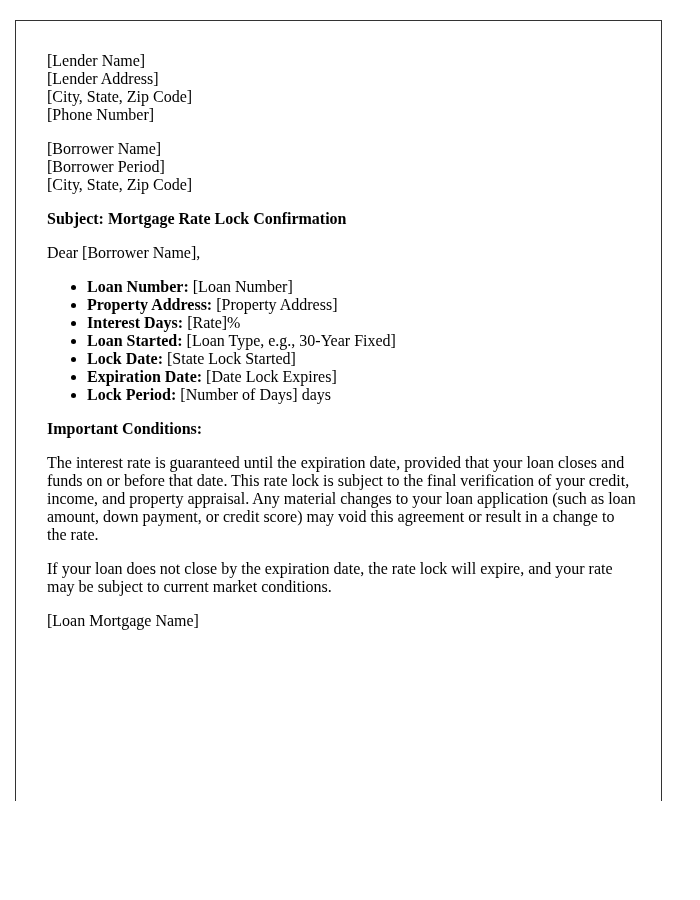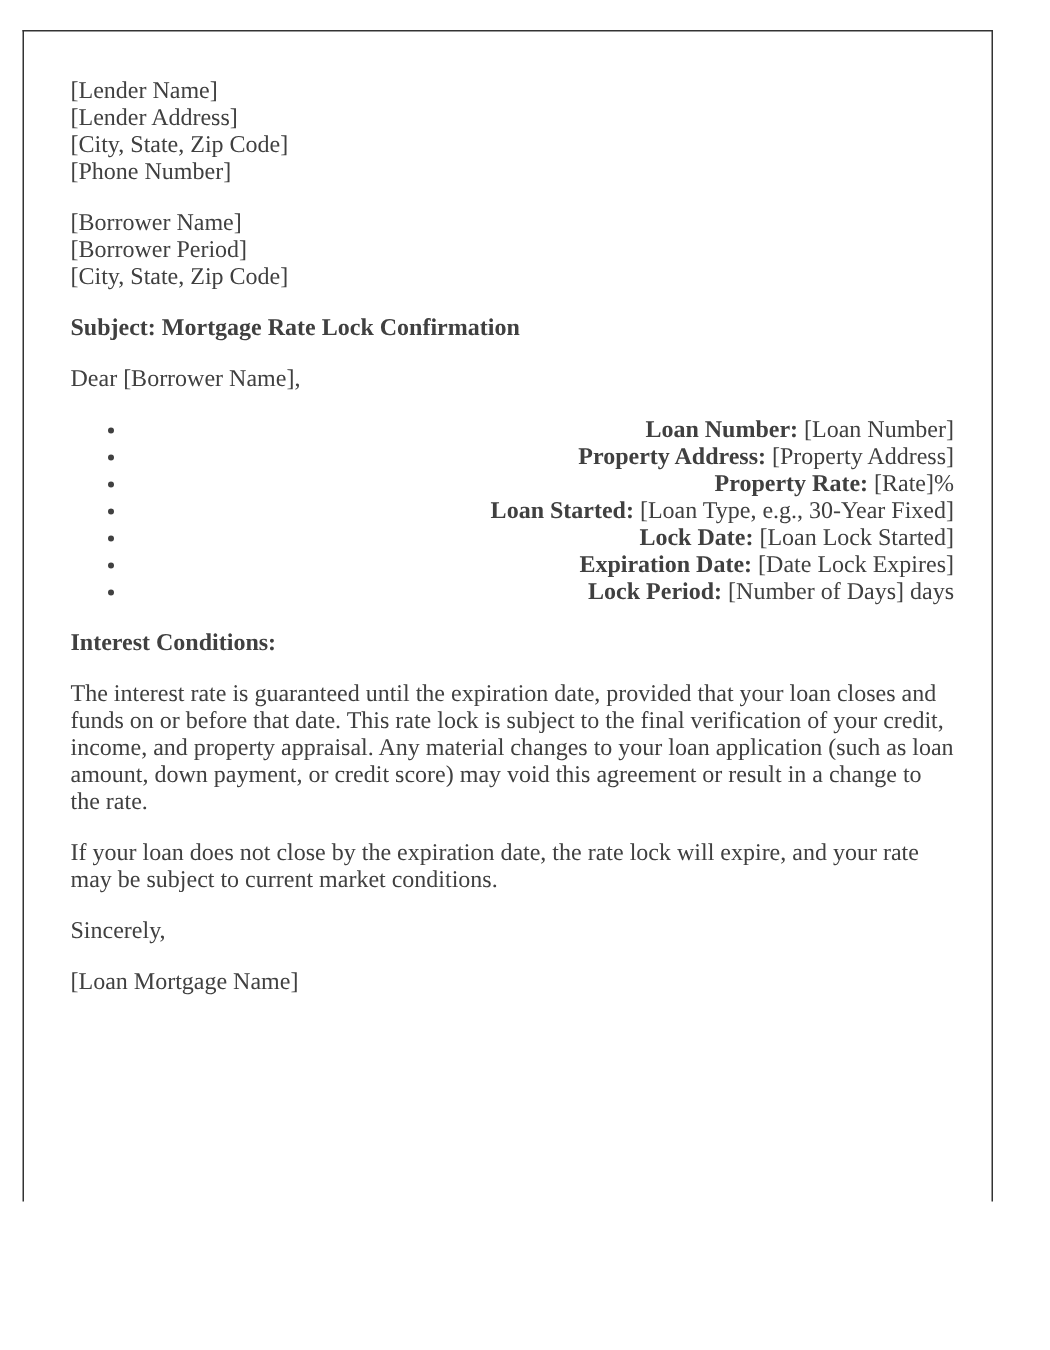--- a/index.html
+++ b/index.html
@@ -29,34 +29,33 @@
     overflow: hidden;
     background: #ffffff;
   }
   .letter p {
     margin: 16px 0;
   }
   .letter ul {
     margin: 16px 0;
     padding-left: 40px;
     list-style-type: disc;
-    text-align: right;
   }
   .letter li {
     margin: 0;
     line-height: 18px;
   }
   .bold {
     font-weight: bold;
   }
 </style>
 </head>
 <body>
 
-<div class="letter" style="border-color: rgb(51, 51, 51); background: rgb(255, 255, 255); color: #404040;">
+<div class="letter" style="border-color: rgb(51, 51, 51); background: rgb(255, 255, 255); color: #000000;">
 
   <p>
     <span>[Lender Name]</span><br>
     <span>[Lender Address]</span><br>
     <span>[City, State, Zip Code]</span><br>
     <span>[Phone Number]</span>
   </p>
 
 
   <p>
@@ -66,31 +65,30 @@
   </p>
 
   <p class="bold">Subject: Mortgage Rate Lock Confirmation</p>
 
   <p>Dear [Borrower Name],</p>
 
 
   <ul>
     <li><span class="bold">Loan Number:</span> <span>[Loan Number]</span></li>
     <li><span class="bold">Property Address:</span> <span>[Property Address]</span></li>
-    <li><span class="bold">Property Rate:</span> <span>[Rate]%</span></li>
+    <li><span class="bold">Interest Days:</span> <span>[Rate]%</span></li>
     <li><span class="bold">Loan Started:</span> <span>[Loan Type, e.g., 30-Year Fixed]</span></li>
-    <li><span class="bold">Lock Date:</span> <span>[Loan Lock Started]</span></li>
+    <li><span class="bold">Lock Date:</span> <span>[State Lock Started]</span></li>
     <li><span class="bold">Expiration Date:</span> <span>[Date Lock Expires]</span></li>
     <li><span class="bold">Lock Period:</span> <span>[Number of Days] days</span></li>
   </ul>
 
-  <p class="bold">Interest Conditions:</p>
+  <p class="bold">Important Conditions:</p>
 
   <p>The interest rate is guaranteed until the expiration date, provided that your loan closes and funds on or before that date. This rate lock is subject to the final verification of your credit, income, and property appraisal. Any material changes to your loan application (such as loan amount, down payment, or credit score) may void this agreement or result in a change to the rate.</p>
 
   <p>If your loan does not close by the expiration date, the rate lock will expire, and your rate may be subject to current market conditions.</p>
 
 
-  <p>Sincerely,</p>
 
   <p>[Loan Mortgage Name]</p>
 
 </div>
 
 </body></html>

